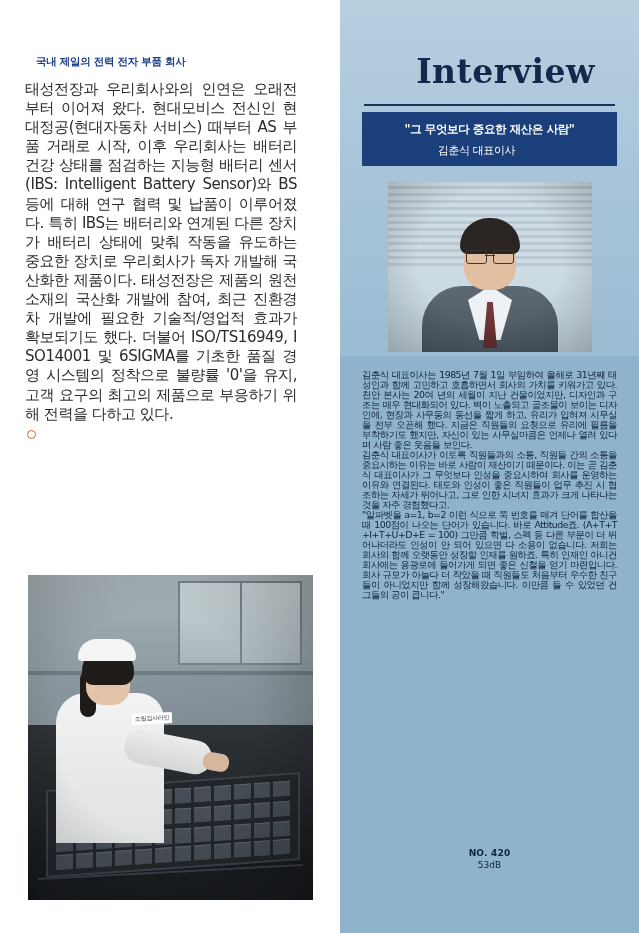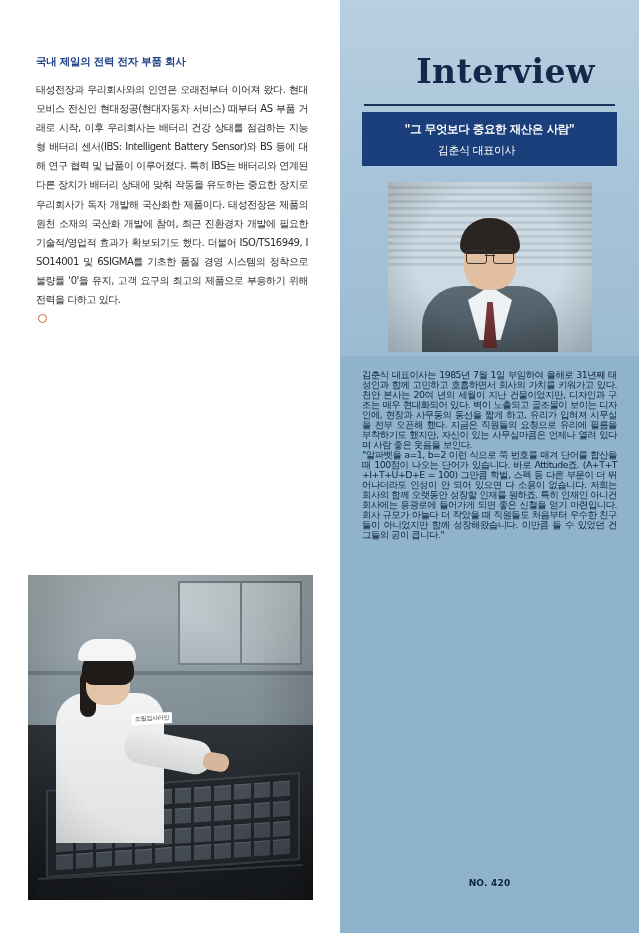--- a/index.html
+++ b/index.html
@@ -38,24 +38,24 @@
     top: 55px;
     width: 272px;
     font-size: 10.5px;
     font-weight: bold;
     color: #1d3f86;
     letter-spacing: -0.3px;
   }
 
   .left-body {
     position: absolute;
-    left: 36px;
+    left: 25px;
     top: 80px;
     width: 272px;
-    font-size: 10px;
+    font-size: 15px;
     line-height: 19.1px;
     color: #2b2b2b;
     text-align: justify;
     letter-spacing: -0.45px;
     word-break: break-all;
   }
   .left-body p {
     margin: 0;
     text-indent: 0;
   }
@@ -326,21 +326,21 @@
     line-height: 10px;
     color: #10223a;
     text-align: justify;
     letter-spacing: -0.5px;
     word-break: break-all;
   }
   .right-body p { margin: 0 0 0 0; }
 
   .folio {
     position: absolute;
-    left: 0; top: 878px; width: 299px;
+    left: 0; top: 848px; width: 299px;
     text-align: center;
   }
   .folio .no {
     font-size: 9px;
     font-weight: bold;
     color: #10223a;
     letter-spacing: 0.2px;
   }
   .folio .db {
     margin-top: 2px;
@@ -458,21 +458,23 @@
       <div class="pt-hair"></div>
       <div class="pt-glasses">
           <span class="l"></span>
           <span class="r"></span>
         </div>
       <div class="pt-vig"></div>
     </div>
 
     <div class="right-body">
       <p>김춘식 대표이사는 1985년 7월 1일 부임하여 올해로 31년째 태성인과 함께 고민하고 호흡하면서 회사의 가치를 키워가고 있다. 천안 본사는 20여 년의 세월이 지난 건물이었지만, 디자인과 구조는 매우 현대화되어 있다. 벽이 노출되고 골조물이 보이는 디자인에, 현장과 사무동의 동선을 짧게 하고, 유리가 입혀져 시무실을 전부 오픈해 했다. 지금은 직원들의 요청으로 유리에 필름을 부착하기도 했지만, 자신이 있는 사무실마큼은 언제나 열려 있다며 사람 좋은 웃음을 보인다.</p>
+      <p>김춘식 대표이사가 이토록 직원들과의 소통, 직원들 간의 소통을 중요시하는 이유는 바로 사람이 재산이기 때문이다. 이는 곧 김춘식 대표이사가 그 무엇보다 인성을 중요시하여 회사를 운영하는 이유와 연결된다. 태도와 인성이 좋은 직원들이 업무 추진 시 협조하는 자세가 뛰어나고, 그로 인한 시너지 효과가 크게 나타나는 것을 자주 경험했다고.</p>
       <p>"알파벳을 a=1, b=2 이런 식으로 쭉 번호를 매겨 단어를 합산을 때 100점이 나오는 단어가 있습니다. 바로 Attitude죠. (A+T+T+I+T+U+D+E = 100) 그만큼 학벌, 스펙 등 다른 부문이 더 뛰어나더라도 인성이 안 되어 있으면 다 소용이 없습니다. 저희는 회사의 함께 오랫동안 성장할 인재를 원하죠. 특히 인재인 아니건 회사에는 용광로에 들어가게 되면 좋은 신철을 얻기 마련입니다. 회사 규모가 아늘다 더 작았을 때 직원들도 처음부터 우수한 친구들이 아니었지만 함께 성장해왔습니다. 이만큼 들 수 있었던 건 그들의 공이 큽니다."</p>
     </div>
 
     <div class="folio">
       <div class="no">NO. 420</div>
+      <div class="db">53dB</div>
     </div>
   </div>
 
 </div>
 
 </body></html>

